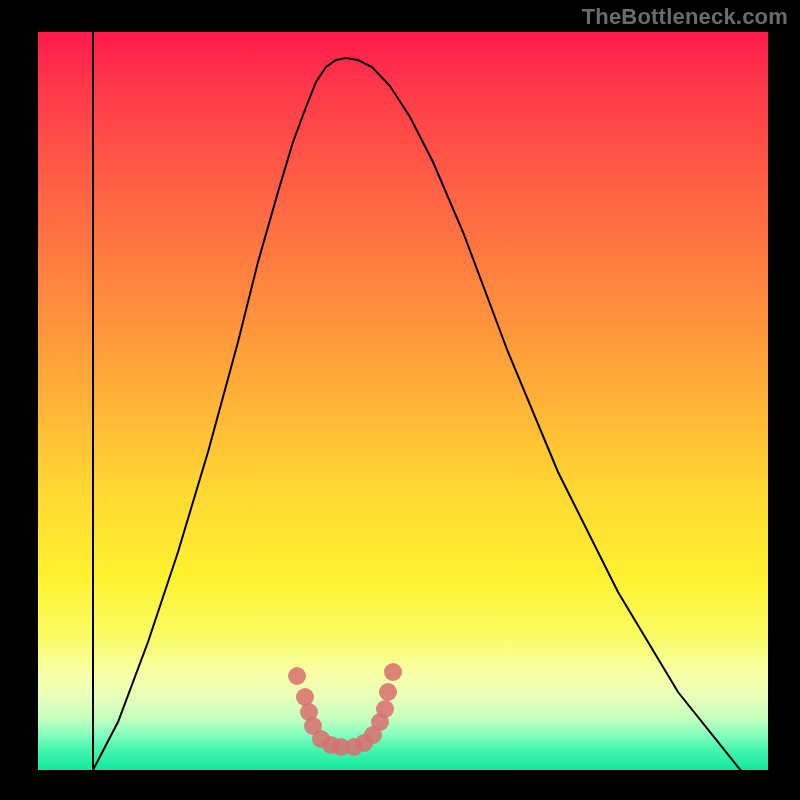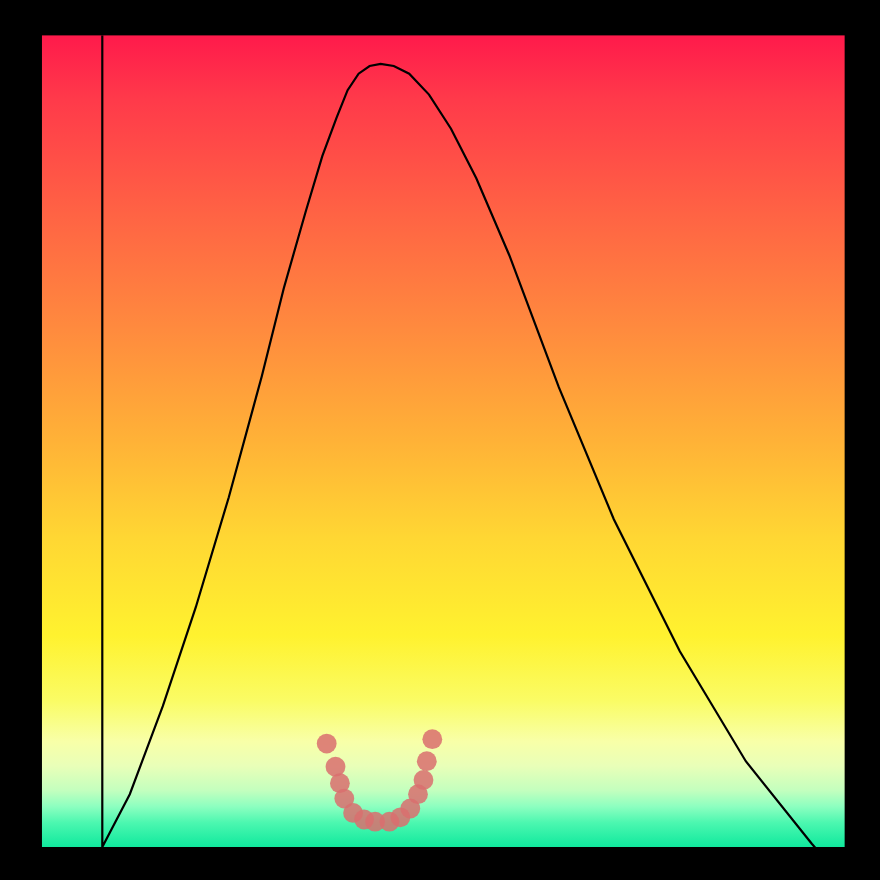--- a/index.html
+++ b/index.html
@@ -87,13 +87,14 @@
           <circle cx="316" cy="715" r="9" fill="#d96e6e" fill-opacity="0.85"></circle>
           <circle cx="326" cy="711" r="9" fill="#d96e6e" fill-opacity="0.85"></circle>
           <circle cx="335" cy="703" r="9" fill="#d96e6e" fill-opacity="0.85"></circle>
           <circle cx="342" cy="690" r="9" fill="#d96e6e" fill-opacity="0.85"></circle>
           <circle cx="347" cy="677" r="9" fill="#d96e6e" fill-opacity="0.85"></circle>
           <circle cx="350" cy="660" r="9" fill="#d96e6e" fill-opacity="0.85"></circle>
           <circle cx="355" cy="640" r="9" fill="#d96e6e" fill-opacity="0.85"></circle>
         </g>
     </svg>
   </div>
+  <div class="watermark">TheBottleneck.com</div>
 </div>
 
 </body></html>

